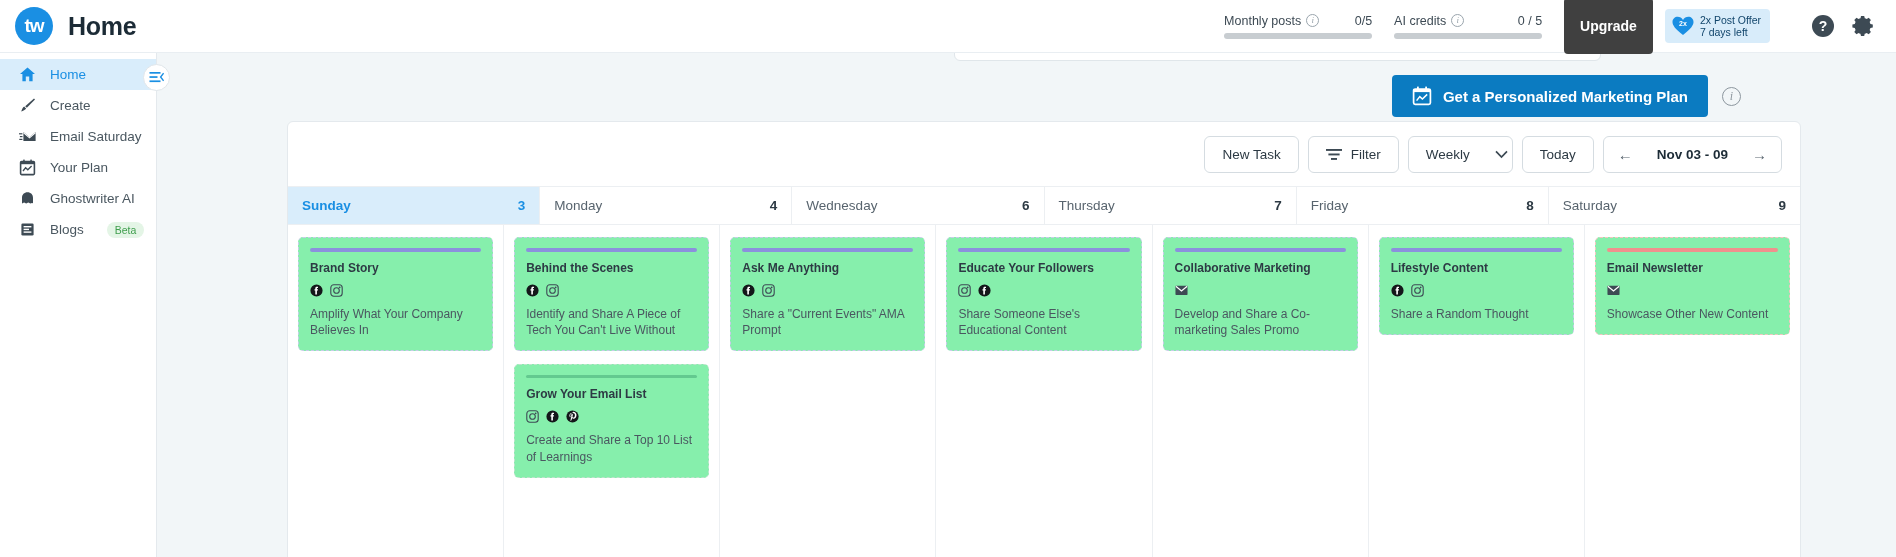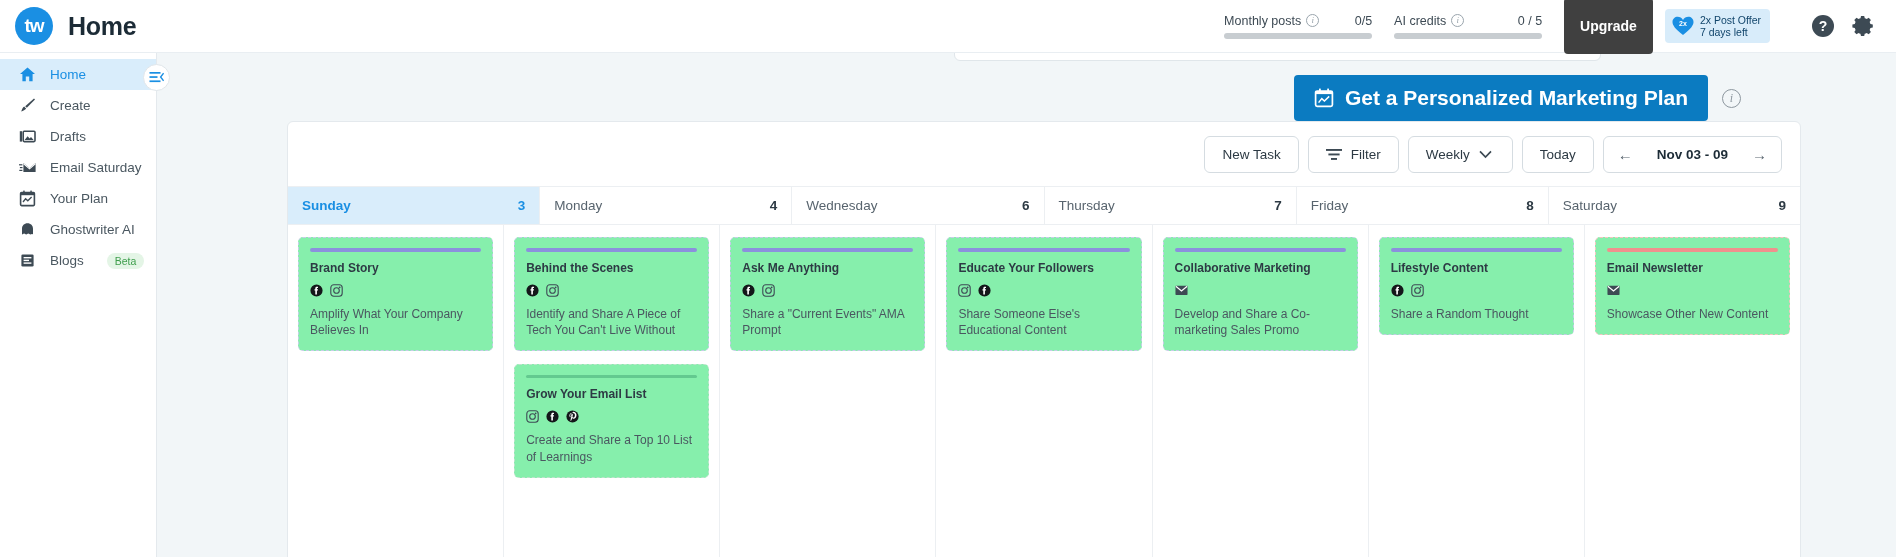--- a/index.html
+++ b/index.html
@@ -94,41 +94,41 @@
   .green-card::before {
     content: ""; position: absolute; left: -1px; top: -1px; right: -1px; height: 3px;
     background: linear-gradient(90deg, #4fc08d, #8fd14f); border-radius: 6px 6px 0 0;
   }
 
   .plan-row {
     position: absolute; right: 155px; top: 22px; display: flex; align-items: center; gap: 14px;
   }
   .btn-plan {
     background: #0b7bc1; color: #fff; border: none; border-radius: 4px;
-    padding: 11px 20px; font-size: 21px; font-weight: bold; cursor: pointer;
+    padding: 11px 20px; font-size: 15px; font-weight: bold; cursor: pointer;
     display: flex; align-items: center; gap: 11px; font-family: "Liberation Sans", sans-serif;
   }
   .info-circle {
     width: 19px; height: 19px; border: 1.3px solid #8d979f; border-radius: 50%;
     display: flex; align-items: center; justify-content: center; font-size: 12px;
     color: #8d979f; font-family: "Liberation Serif", serif; font-style: italic; cursor: pointer;
   }
 
   .calendar {
     position: absolute; left: 130px; top: 68px; right: 95px; bottom: -28px;
     background: #fff; border: 1px solid #e4e9ed; border-radius: 6px; overflow: hidden;
   }
   .cal-toolbar { height: 64px; display: flex; align-items: center; justify-content: flex-end; padding-right: 18px; gap: 9px; }
   .tb-btn {
     border: 1px solid #d5dce1; background: #fff; border-radius: 6px; height: 37px;
     padding: 0 17px; font-size: 13.5px; color: #2d3a44; cursor: pointer;
     display: flex; align-items: center; gap: 9px; font-family: "Liberation Sans", sans-serif;
     white-space: nowrap;
   }
-  .tb-btn.select { padding-right: 4px; min-width: 105px; }
+  .tb-btn.select { padding-right: 4px; min-width: 105px; justify-content: space-between; }
   .date-nav {
     border: 1px solid #d5dce1; border-radius: 6px; height: 37px; display: flex;
     align-items: center; padding: 0 14px; gap: 24px; font-size: 13.5px;
   }
   .date-nav .arrow { color: #5a6670; font-size: 15px; cursor: pointer; line-height: 1; }
   .date-label { font-weight: bold; color: #1c2b36; white-space: nowrap; }
 
   .cal-head { display: flex; border-top: 1px solid #eceff2; border-bottom: 1px solid #eceff2; }
   .day-col-head {
     flex: 1 1 0; min-width: 0; padding: 11px 14px; display: flex; align-items: flex-start;
@@ -236,30 +236,20 @@
       <div class="nav-item">
         <span class="nav-icon">
           <svg width="17" height="17" viewBox="0 0 17 17" fill="#3d4a54">
             <path d="M15 1.6 L16 2.6 L7.8 10.8 L6.2 9.2 Z"></path>
             <path d="M5.6 9.9 L7.1 11.4 C6.2 12.9 4.2 13.6 2.2 14.4 C3 12.4 3.7 10.4 5.2 9.5 Z"></path>
           </svg>
         </span>
         <span class="nav-label">Create</span>
       </div>
 
-      <div class="nav-item">
-        <span class="nav-icon">
-          <svg width="17" height="17" viewBox="0 0 17 17">
-            <rect x="0.8" y="3.2" width="2.2" height="10.4" fill="#3d4a54"></rect>
-            <rect x="4.2" y="3.2" width="11.8" height="10.4" rx="1" fill="none" stroke="#3d4a54" stroke-width="1.6"></rect>
-            <path d="M5.6 12 L8.6 8.2 L10.6 10.6 L12 9 L14.6 12 Z" fill="#3d4a54"></path>
-          </svg>
-        </span>
-        <span class="nav-label">Drafts</span>
-      </div>
 
       <div class="nav-item">
         <span class="nav-icon">
           <svg width="17" height="17" viewBox="0 0 17 17">
             <rect x="4.4" y="4" width="12.2" height="9" fill="#3d4a54"></rect>
             <path d="M4.4 4 L10.5 9.2 L16.6 4 Z" fill="#fff"></path>
             <path d="M4.4 4.6 L10.5 9.8 L16.6 4.6" fill="none" stroke="#fff" stroke-width="1.1"></path>
             <rect x="0" y="5.2" width="3.4" height="1.2" fill="#3d4a54"></rect>
             <rect x="0.9" y="8" width="2.6" height="1.2" fill="#3d4a54"></rect>
             <rect x="0.3" y="10.8" width="3.1" height="1.2" fill="#3d4a54"></rect>

